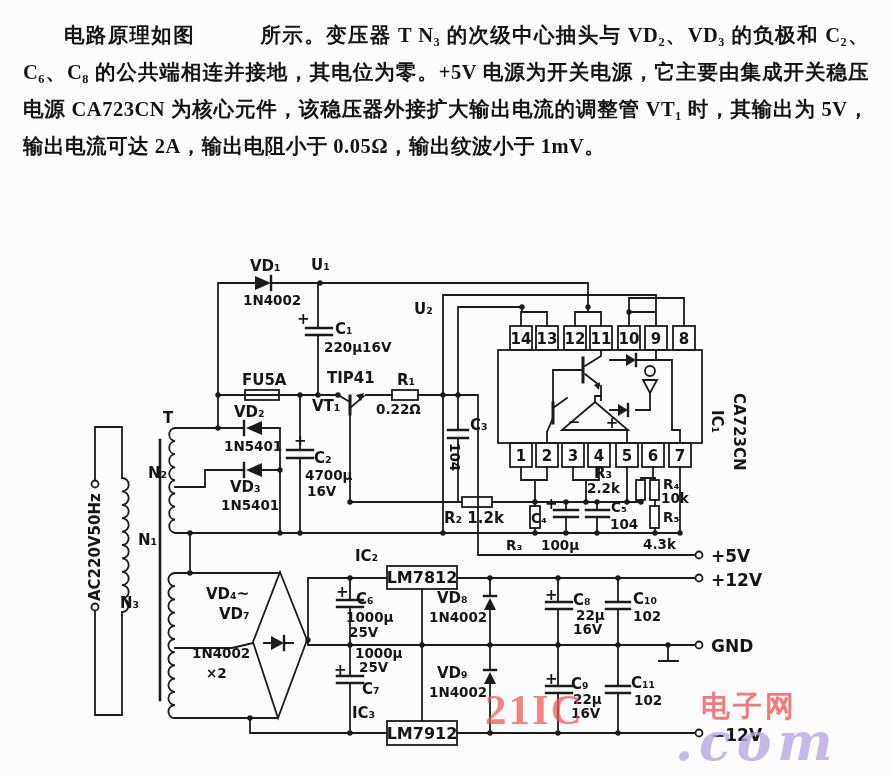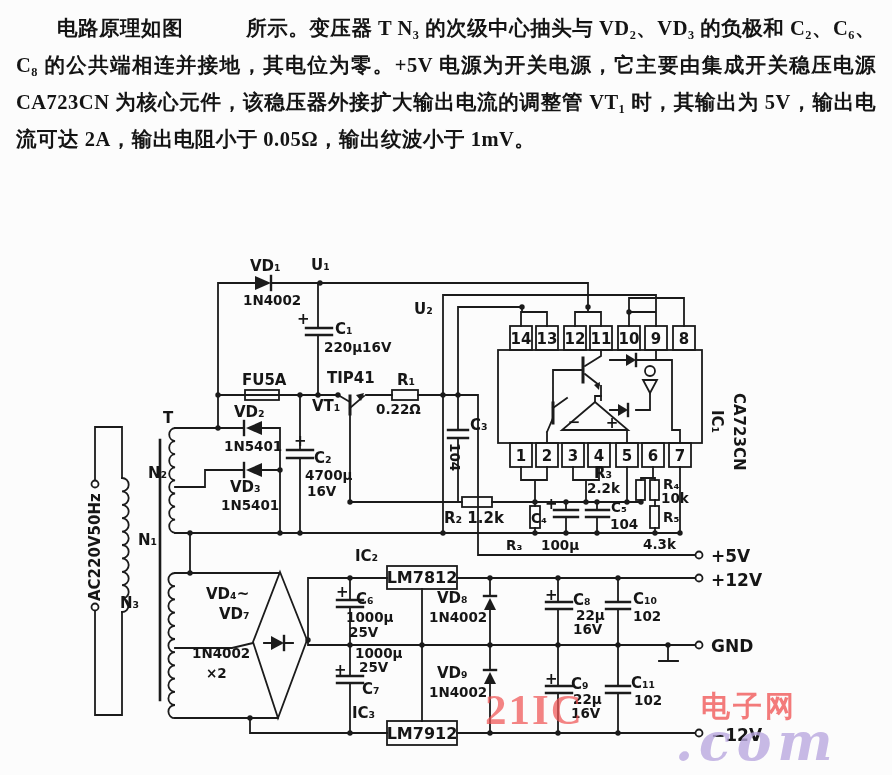--- a/index.html
+++ b/index.html
@@ -1,19 +1,19 @@
 <!DOCTYPE html>
 <html><head>
 <meta charset="utf-8">
 <style>
   html,body{margin:0;padding:0;background:#e8e8e8;}
   .page{position:relative;width:892px;height:775px;background:#fcfcfc;overflow:hidden;
         font-family:"Liberation Serif","DejaVu Serif",serif;color:#141414;}
   .textblock{position:absolute;left:8px;top:2px;width:876px;}
-  .textblock p{margin:8px;font-size:20.5px;line-height:37px;font-weight:bold;
+  .textblock p{margin:15px;font-size:20.5px;line-height:37px;font-weight:bold;
                text-align:justify;text-indent:2em;letter-spacing:.5px;}
   svg{position:absolute;left:0;top:0;}
   svg path,svg line,svg polyline{stroke:#1b1b1b;stroke-width:1.8;fill:none;stroke-linecap:square;}
   svg .plate{stroke-width:2.4;}
   svg .thick{stroke-width:3;}
   svg .core{stroke-width:2.6;}
   svg polygon{fill:#1b1b1b;stroke:none;}
   svg polygon.open{fill:none;stroke:#1b1b1b;stroke-width:1.8;}
   svg rect{fill:none;stroke:#1b1b1b;stroke-width:1.8;}
   svg circle.dot{fill:#1b1b1b;stroke:none;}

